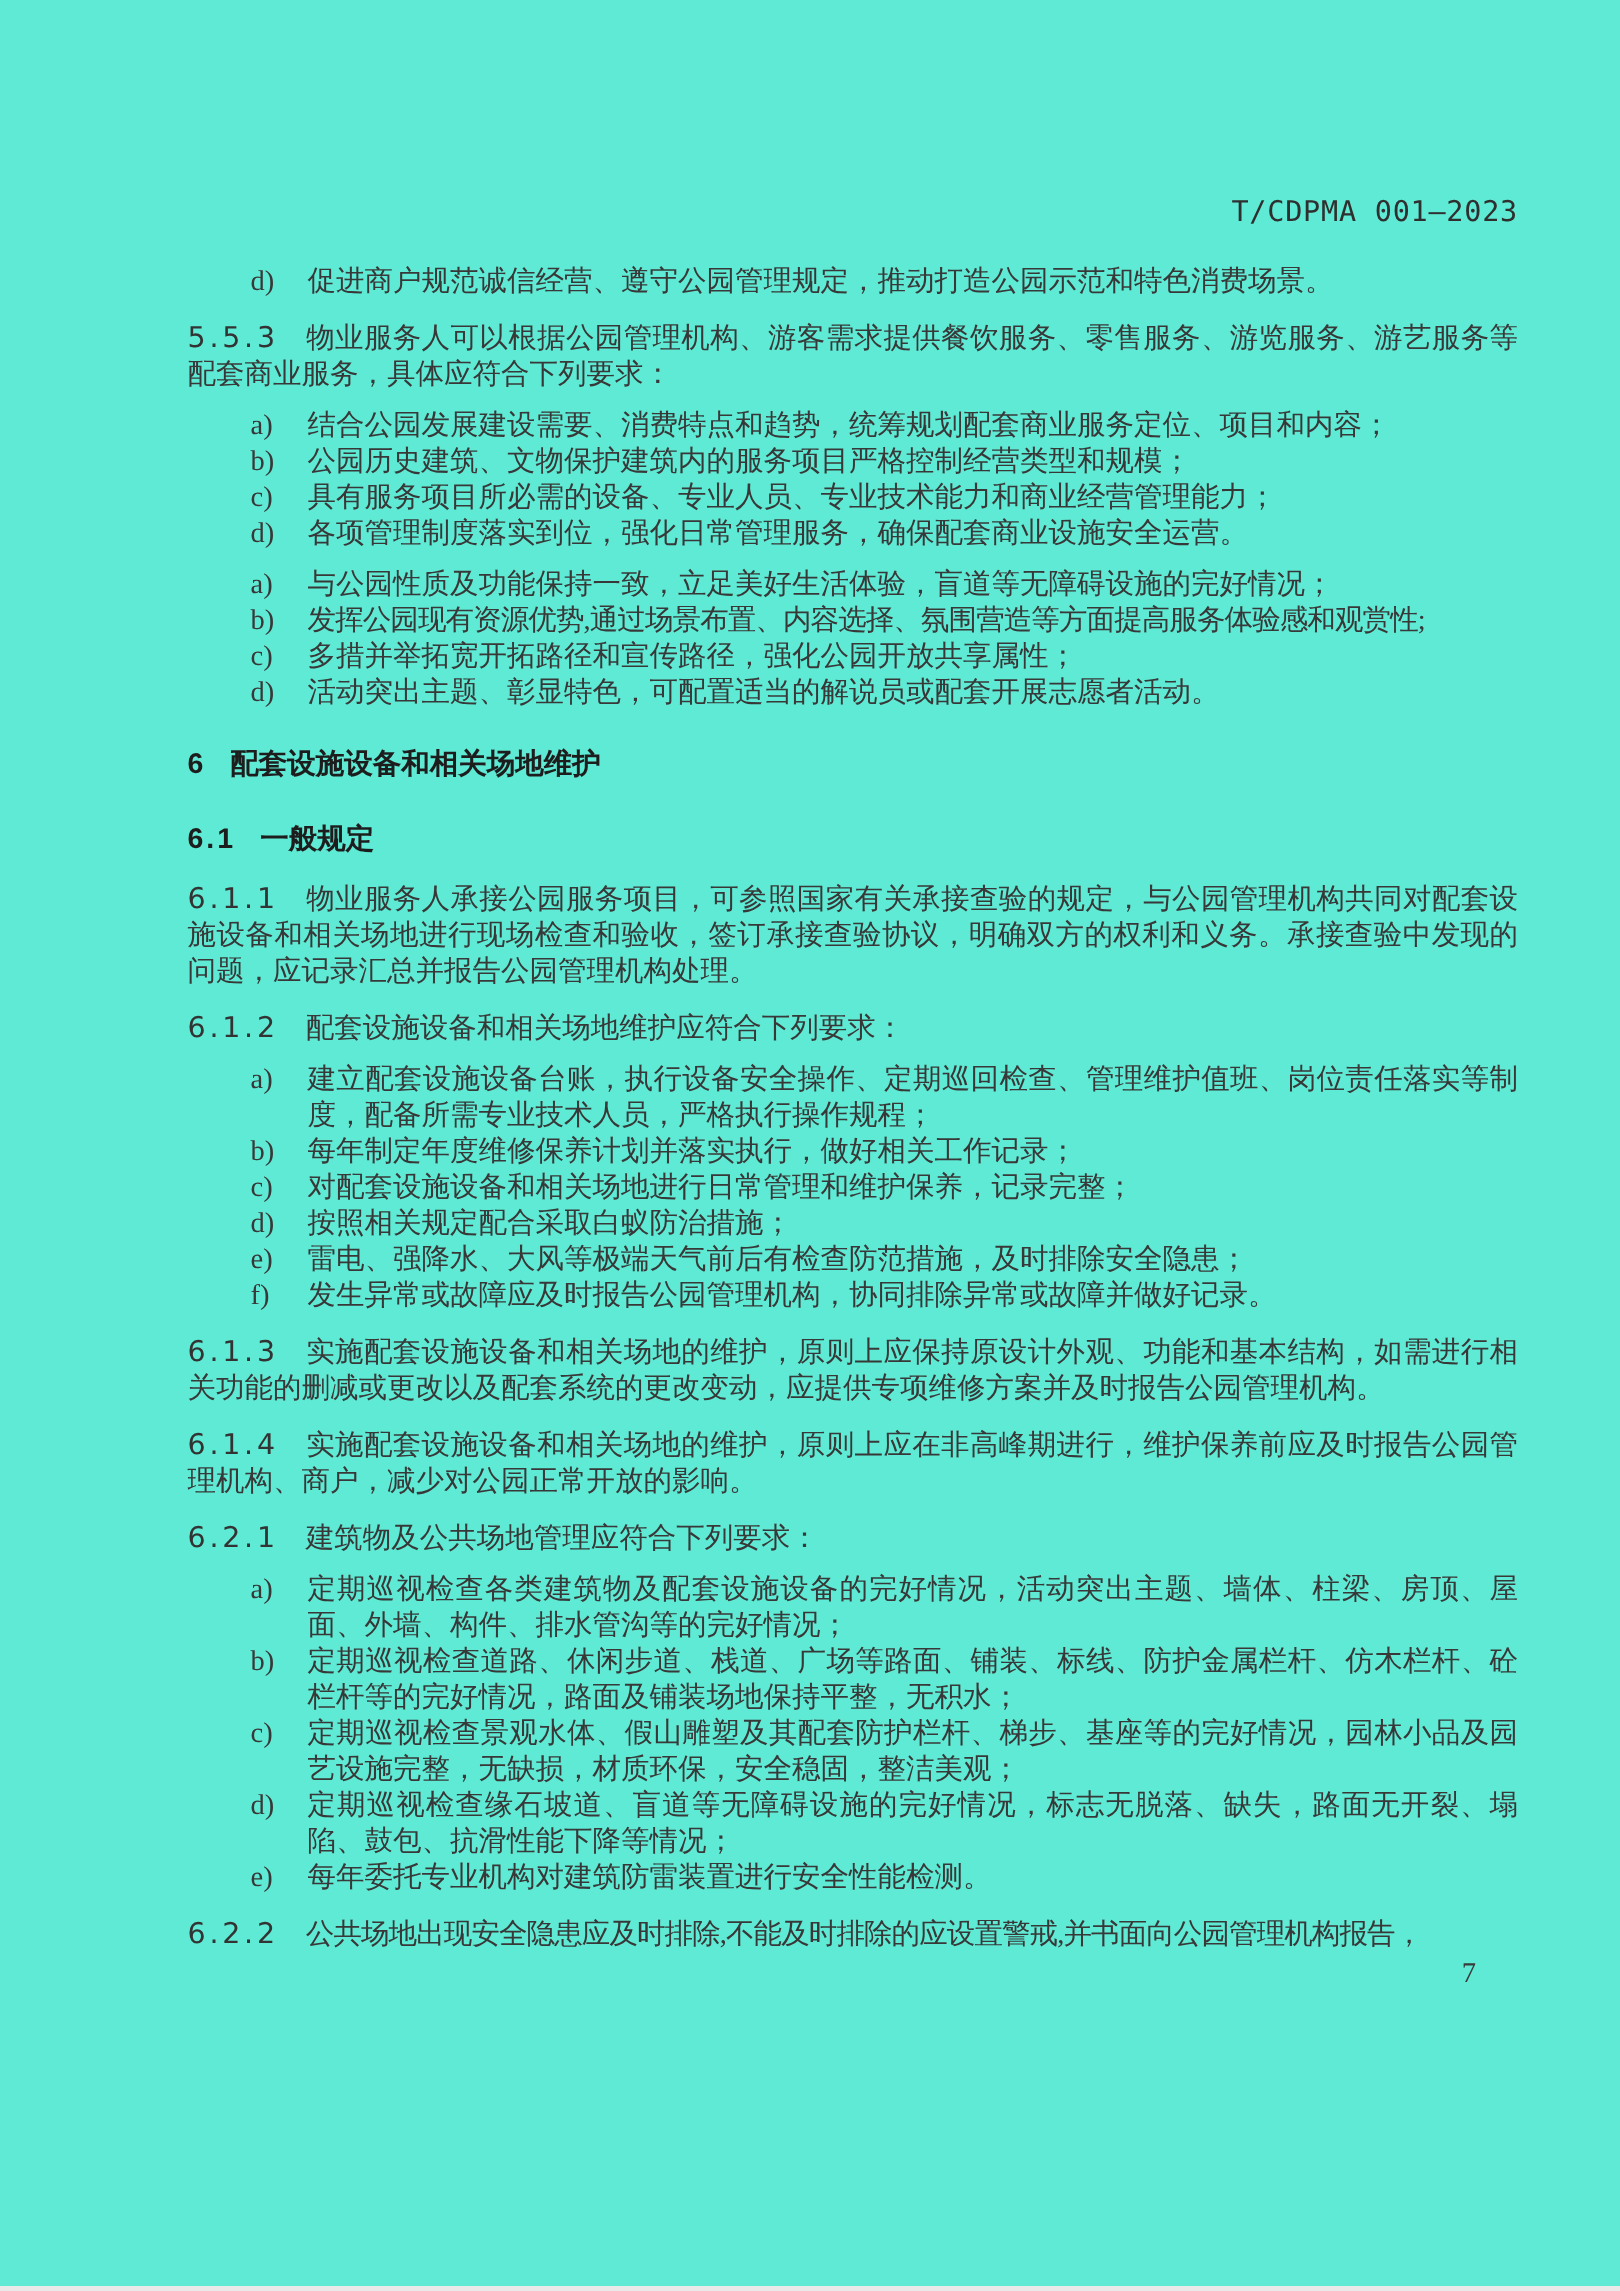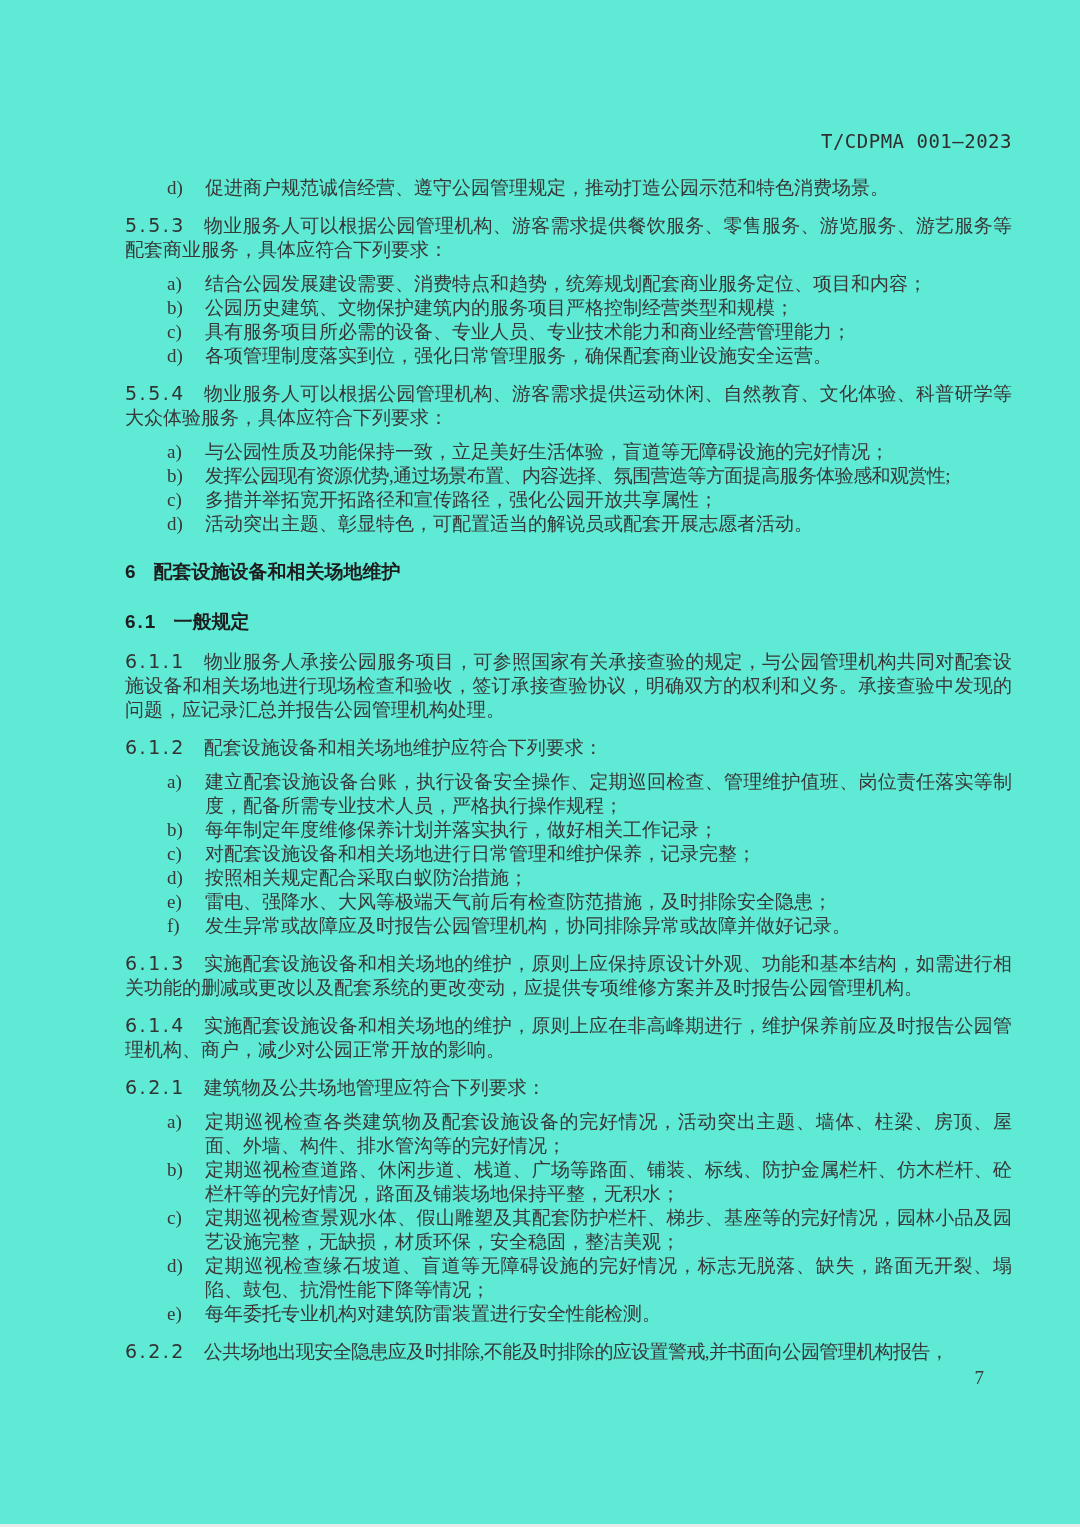--- a/index.html
+++ b/index.html
@@ -111,23 +111,20 @@
     <div class="li">
       <span class="li-label">c)</span>
       <span class="li-text">具有服务项目所必需的设备、专业人员、专业技术能力和商业经营管理能力；</span>
     </div>
     <div class="li">
       <span class="li-label">d)</span>
       <span class="li-text">各项管理制度落实到位，强化日常管理服务，确保配套商业设施安全运营。</span>
     </div>
   </div>
 
-  <p class="clause">
-    <span class="num">5.5.4</span><span>物业服务人可以根据公园管理机构、游客需求提供运动休闲、自然教育、文化体验、科普研学等大众体验服务，具体应符合下列要求：</span>
-  </p>
   <div class="list">
     <div class="li">
       <span class="li-label">a)</span>
       <span class="li-text">与公园性质及功能保持一致，立足美好生活体验，盲道等无障碍设施的完好情况；</span>
     </div>
     <div class="li">
       <span class="li-label">b)</span>
       <span class="li-text tight">发挥公园现有资源优势,通过场景布置、内容选择、氛围营造等方面提高服务体验感和观赏性;</span>
     </div>
     <div class="li">

